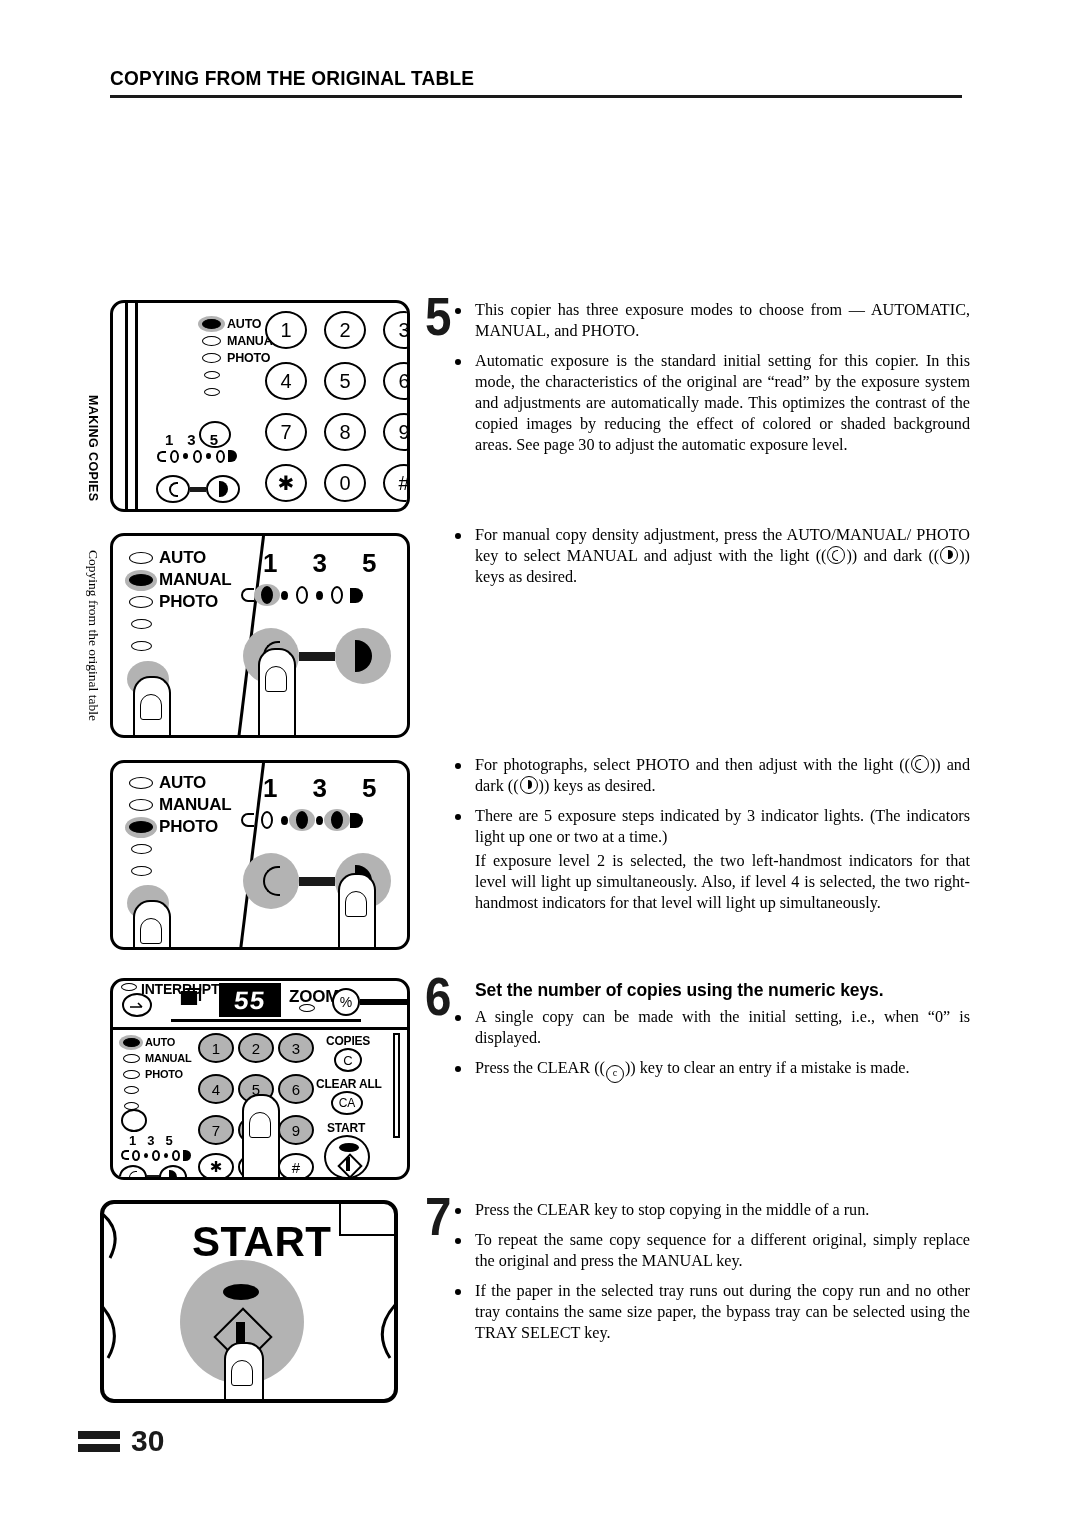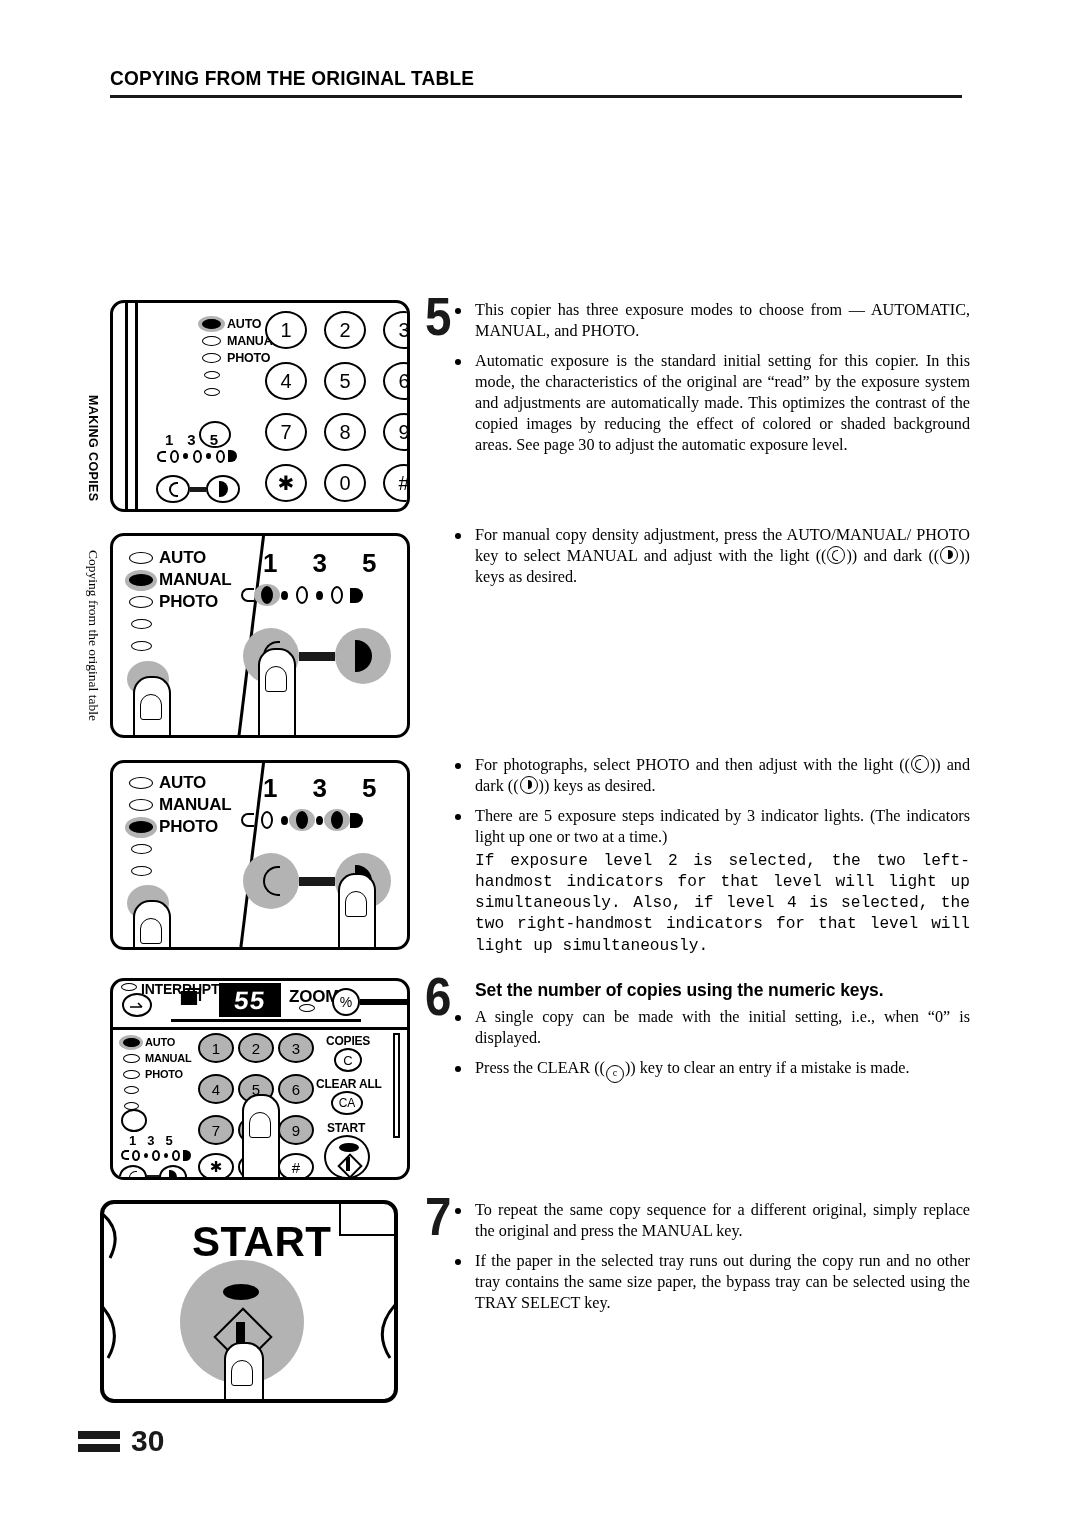--- a/index.html
+++ b/index.html
@@ -35,21 +35,21 @@
        font-weight:bold;font-size:54px;line-height:.82;color:#1a1a1a;
        left:0;top:-6px;transform:scaleX(.88);transform-origin:left top;}
   .step-head{font-family:"Liberation Sans",sans-serif;font-weight:bold;
        font-size:17.5px;margin:0 0 6px 0;padding-left:50px;letter-spacing:-.1px;}
   .bl{position:relative;padding-left:50px;margin-bottom:9px;
        font-size:16.2px;line-height:1.30;text-align:justify;}
   .bl::before{content:"";position:absolute;left:30px;top:8px;
        width:6px;height:6px;border-radius:50%;background:#000;}
   .bl.sub{margin-top:-6px;}
   .bl.sub::before{display:none;}
-  .tight{text-align:justify;font-family:Liberation Mono, monospace;}
+  .tight{text-align:justify;}
 
   
   .kglyph{display:inline-block;width:16px;height:16px;border:1.4px solid #000;
        border-radius:50%;position:relative;vertical-align:-3px;margin:0 1px;}
   .kglyph.light::after{content:"";position:absolute;left:3.1px;top:3px;
        width:5px;height:9px;border:1.3px solid #000;border-right:none;
        border-radius:7px 0 0 7px;}
   .kglyph.dark::after{content:"";position:absolute;left:7.2px;top:3.2px;
        width:4.6px;height:9px;background:#000;border-radius:0 7px 7px 0;}
   .kglyph.clr{font-family:"Liberation Serif",serif;font-size:10px;
@@ -159,20 +159,21 @@
 
 <div class="step" style="left:425px;top:980px;width:545px;">
   <div class="step-num">6</div>
   <div class="step-head">Set the number of copies using the numeric keys.</div>
   <div class="bl">A single copy can be made with the initial setting, i.e., when “0” is displayed.</div>
   <div class="bl"><span>Press the CLEAR ((</span><span class="kglyph clr">c</span><span>)) key to clear an entry if a mistake is made.</span></div>
 </div>
 
 <div class="step" style="left:425px;top:1200px;width:545px;">
   <div class="step-num">7</div>
+  <div class="bl">Press the CLEAR key to stop copying in the middle of a run.</div>
   <div class="bl">To repeat the same copy sequence for a different original, simply replace the original and press the MANUAL key.</div>
   <div class="bl">If the paper in the selected tray runs out during the copy run and no other tray contains the same size paper, the bypass tray can be selected using the TRAY SELECT key.</div>
 </div>
 
 <div class="panel" style="left:110px;top:300px;width:300px;height:212px;">
   <div style="position:absolute;left:12px;top:-4px;width:3px;height:220px;background:#000;"></div>
   <div style="position:absolute;left:22px;top:-4px;width:3px;height:220px;background:#000;"></div>
 
   <div class="lamps" style="left:85px;top:13px;">
     <div class="lamp-row">

